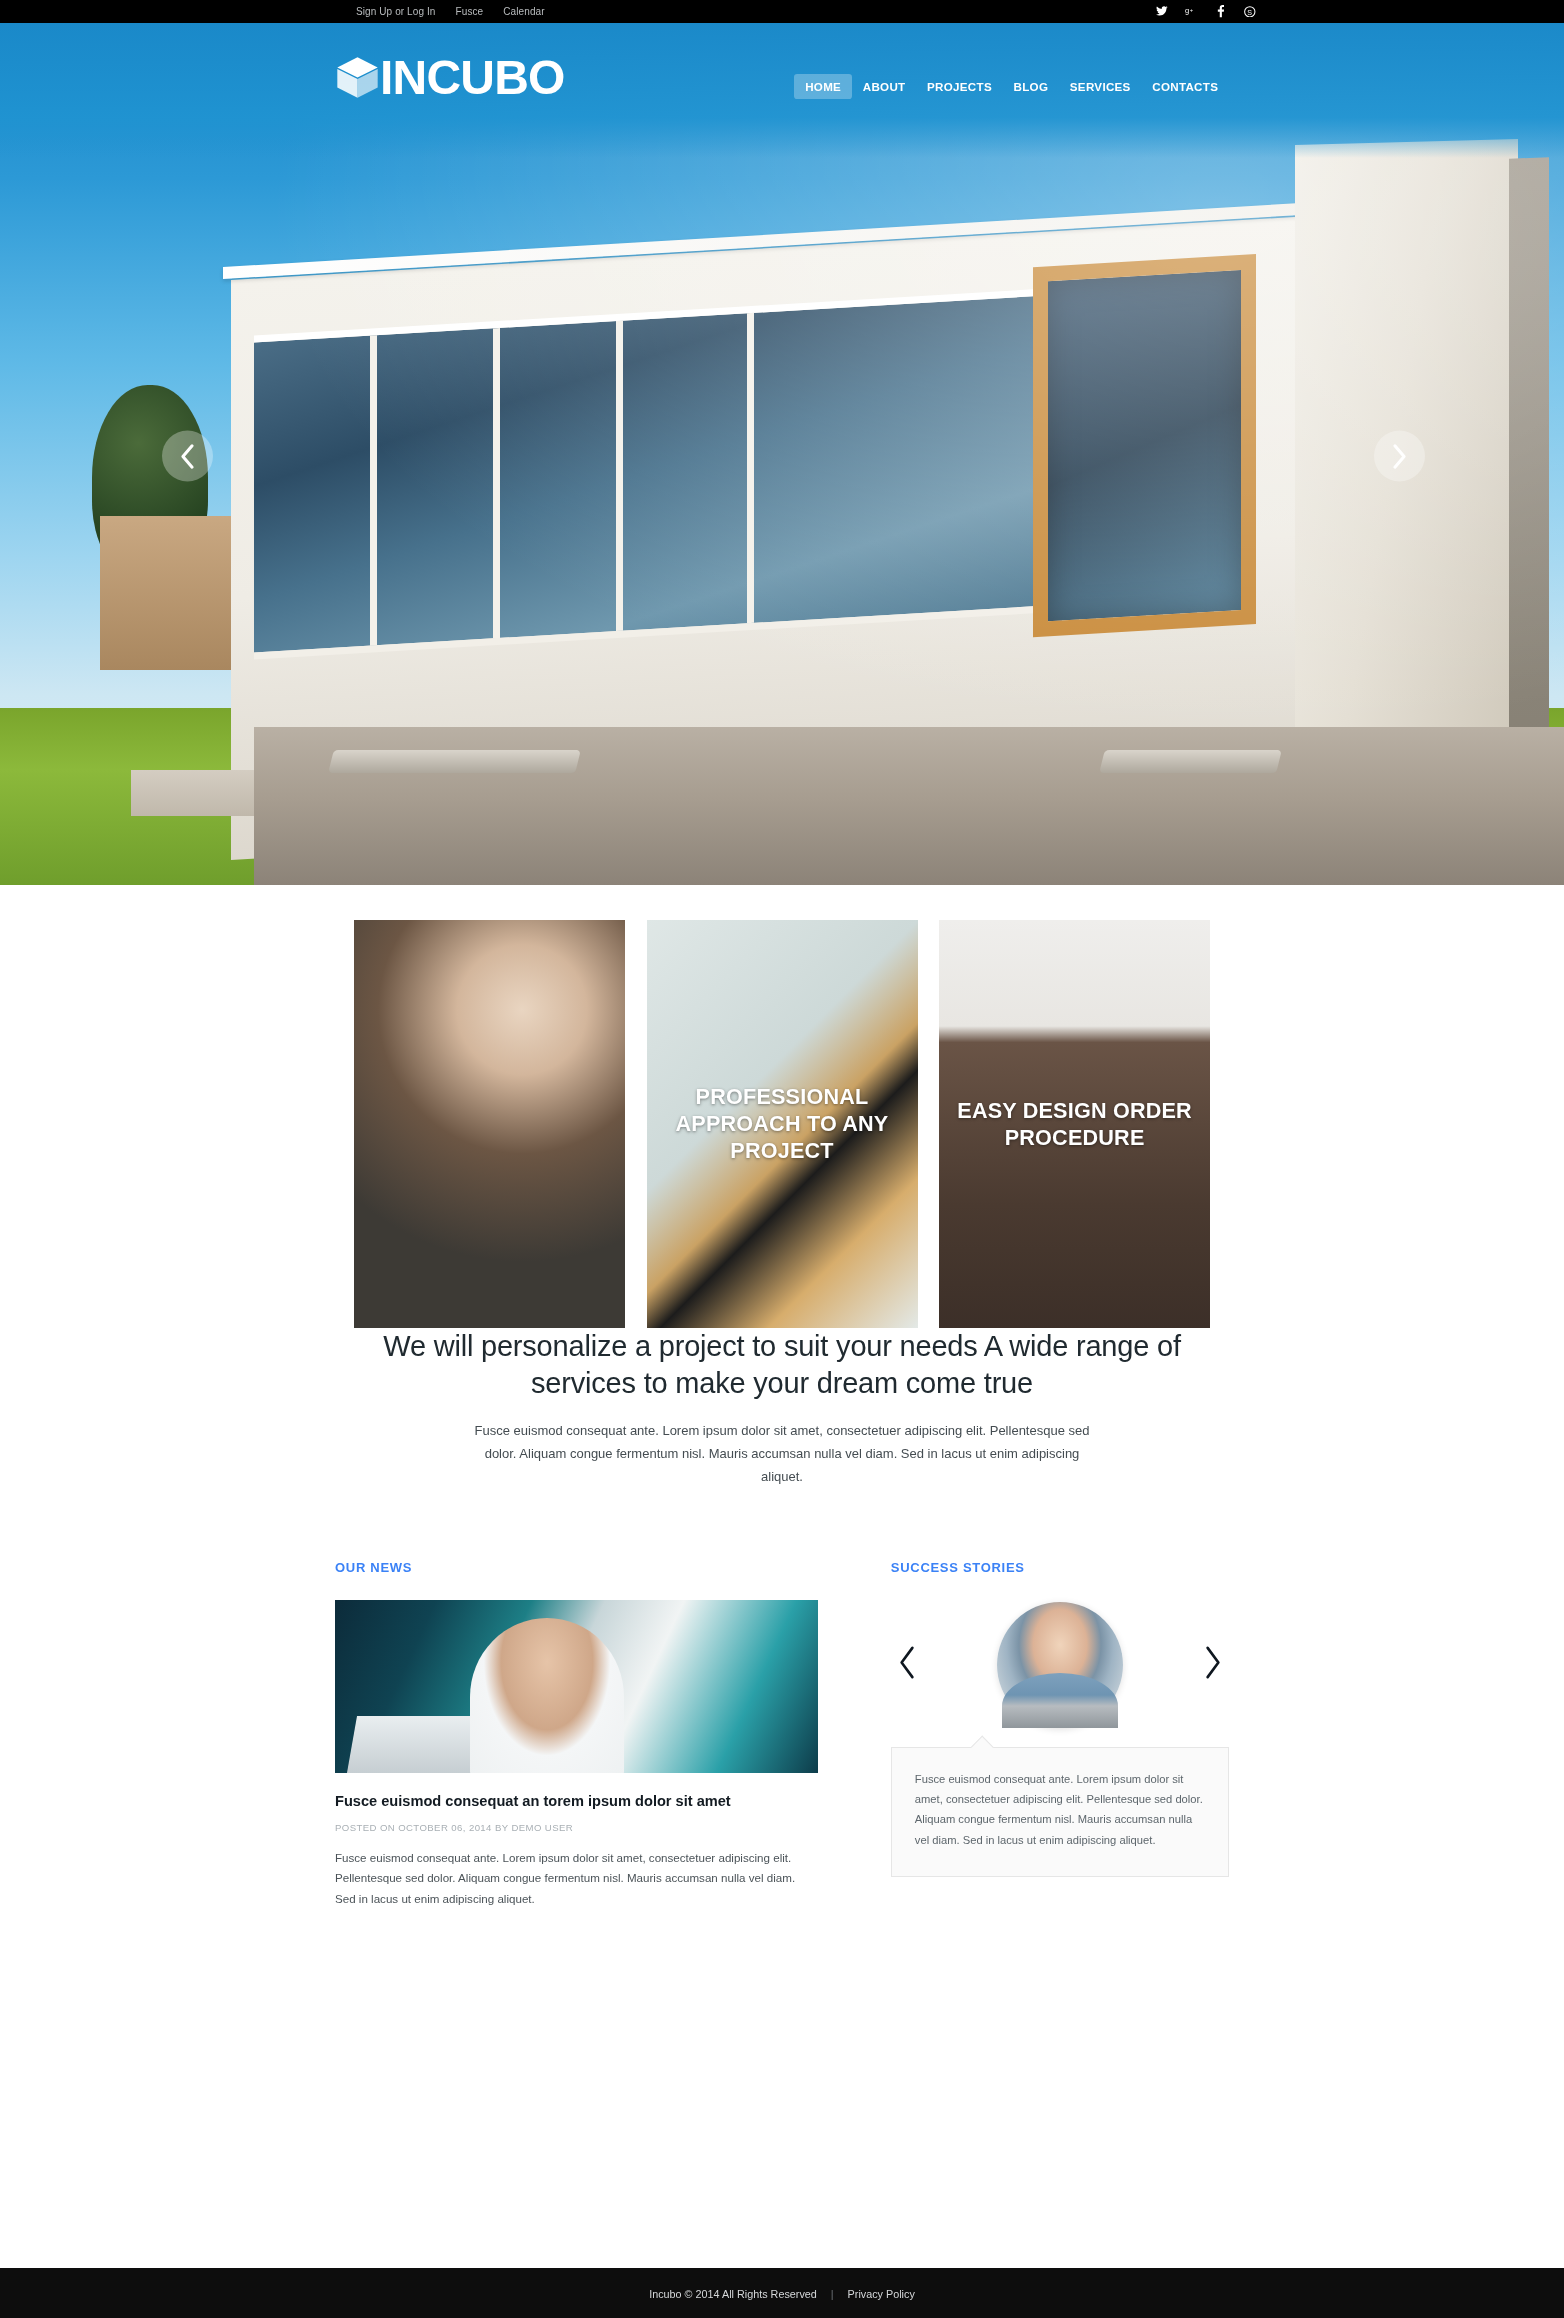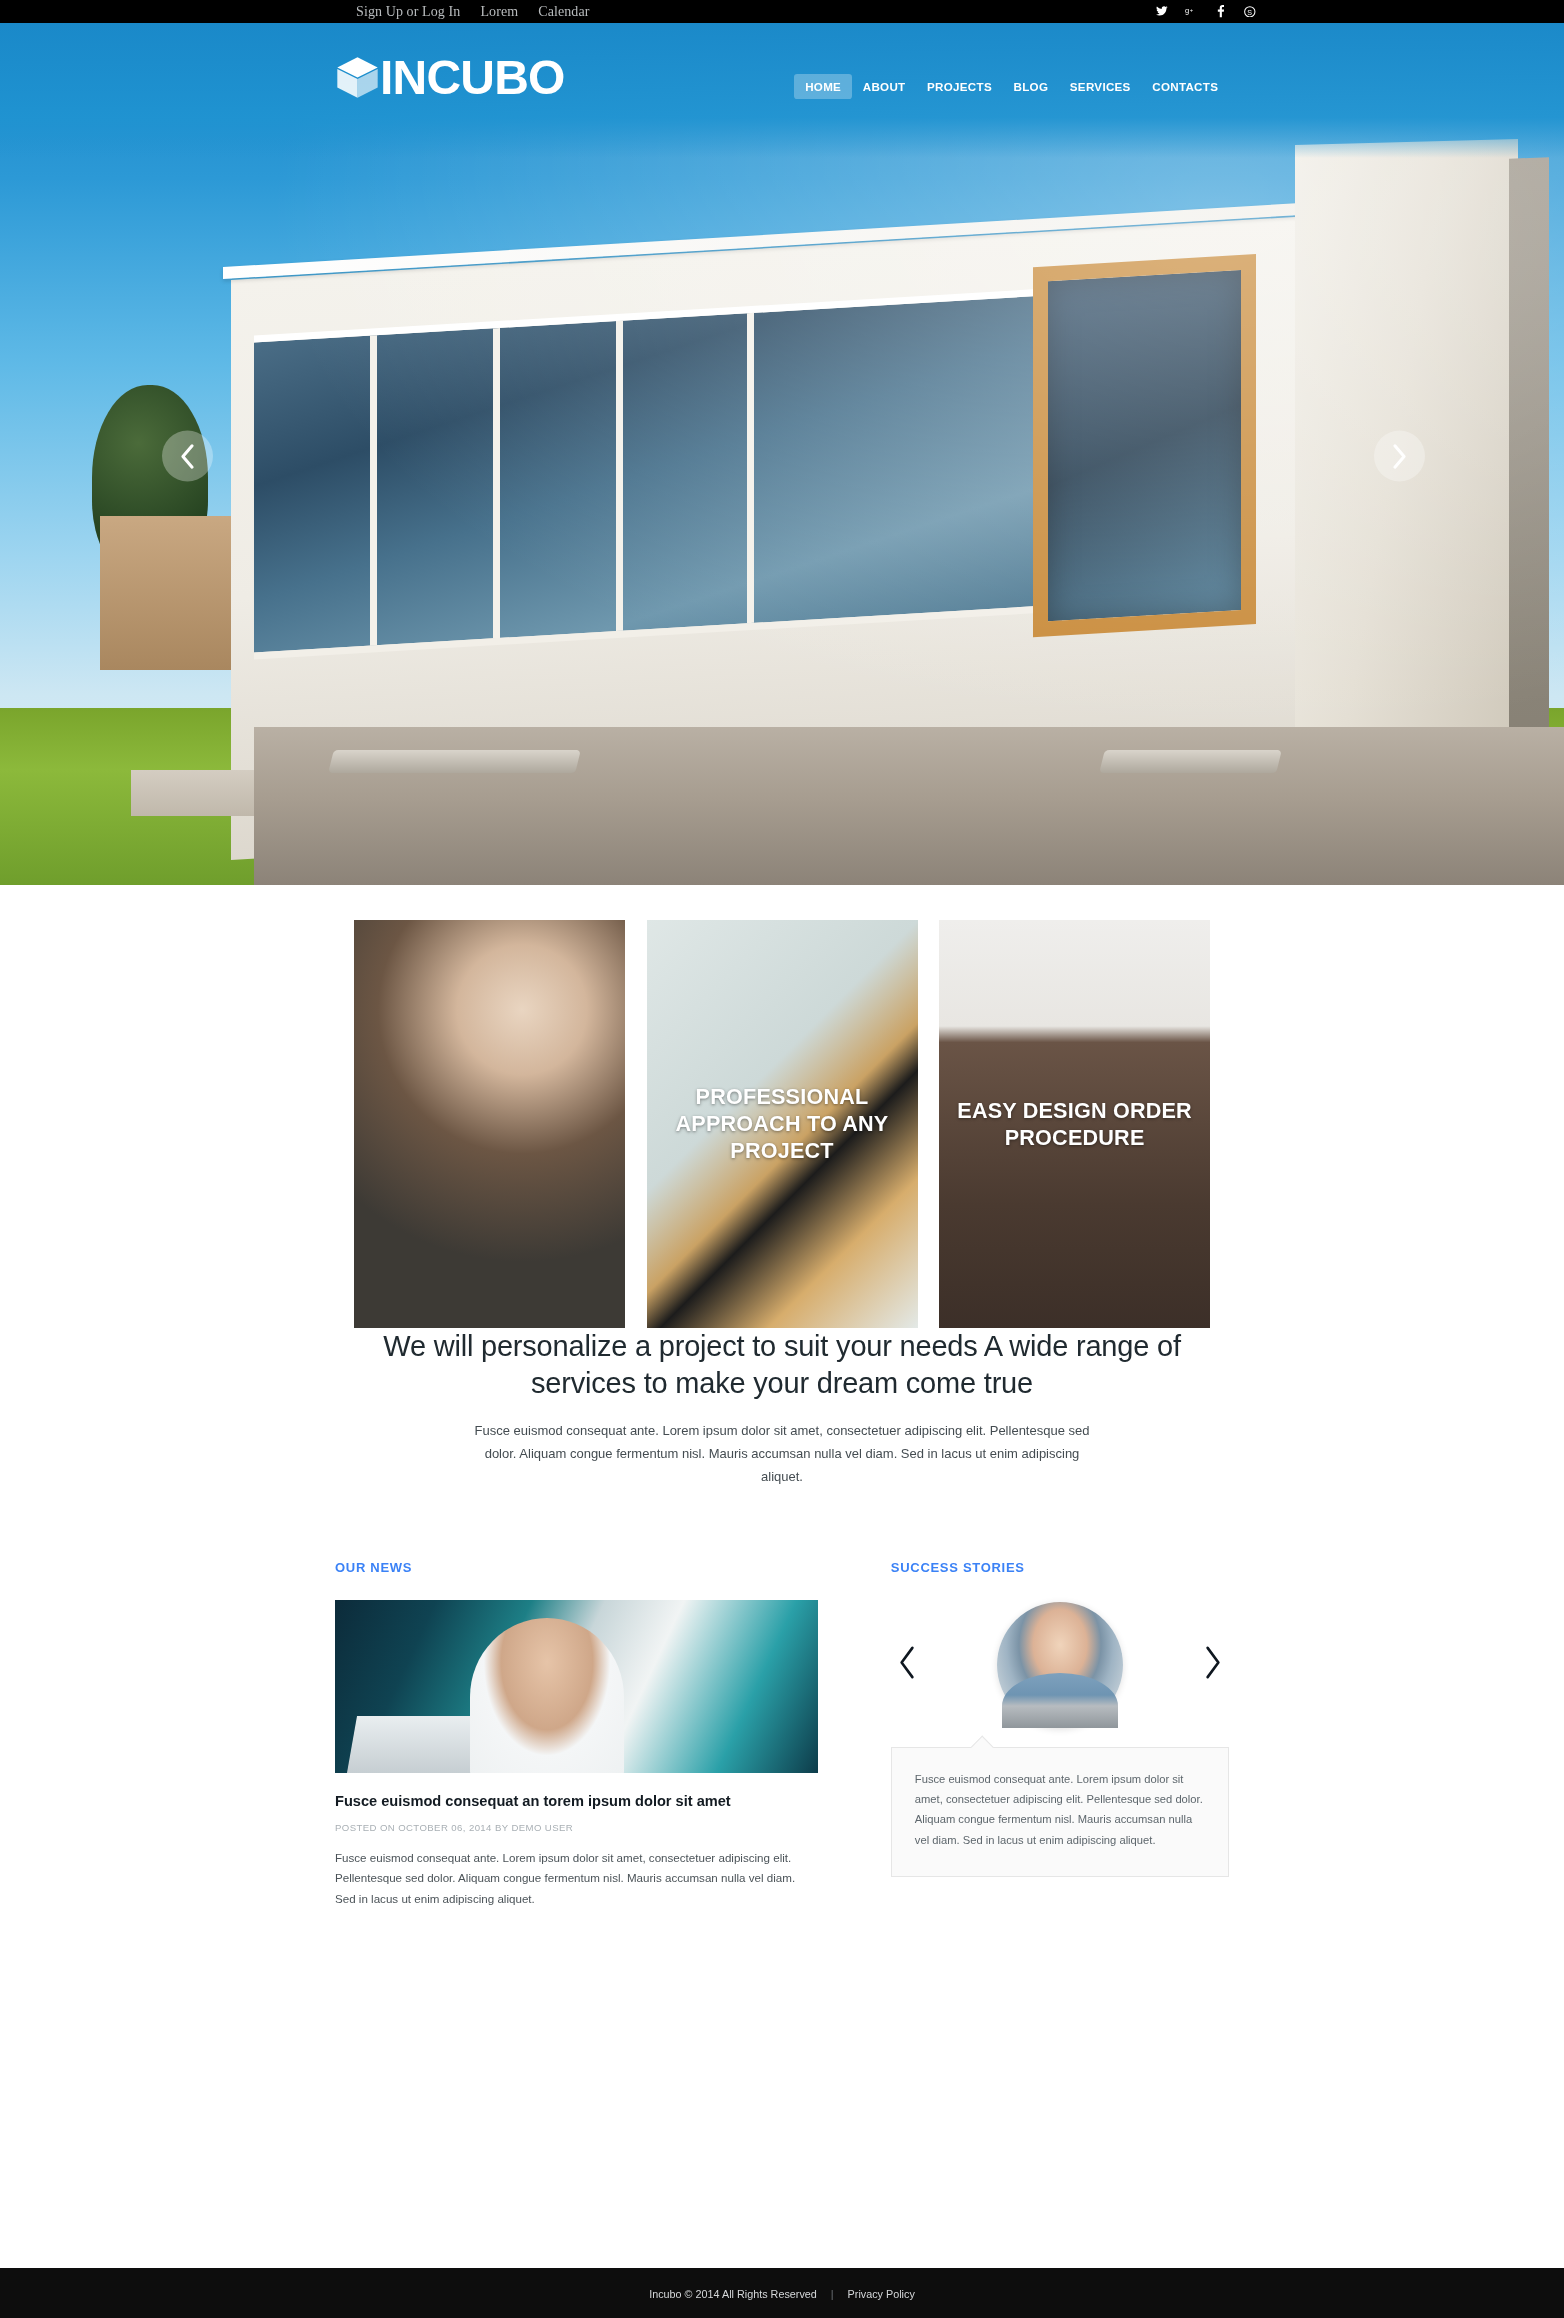--- a/index.html
+++ b/index.html
@@ -20,24 +20,24 @@
     display:flex;
     align-items:center;
   }
   .topbar-links {
     display:flex;
     gap:20px;
     margin-left:356px;
   }
   .topbar-links a {
     color:#b9bcbe;
-    font-size:14px;
+    font-size:10px;
     text-decoration:none;
     letter-spacing:0.1px;
-    font-family:Liberation Serif, serif;
+    font-family:Liberation Sans, sans-serif;
   }
   .topbar-social {
     position:absolute;
     right:308px;
     display:flex;
     gap:17px;
     align-items:center;
   }
   .soc {
     width:12.3px; height:12.3px;
@@ -369,21 +369,21 @@
     font-family:"Liberation Sans", sans-serif;
   }
   .footer .sep { color:#6d7276; }
 </style>
 </head>
 <body>
 
 <div class="topbar">
   <div class="topbar-links">
     <a href="#">Sign Up or Log In</a>
-    <a href="#">Lorem</a>
+    <a href="#">Fusce</a>
     <a href="#">Calendar</a>
   </div>
   <div class="topbar-social">
     <span class="soc">
       <svg width="11.6" height="10" viewBox="0 0 24 20">
           <path fill="#fff" d="M24 2.4a9.6 9.6 0 0 1-2.8.8A4.9 4.9 0 0 0 23.3.4a9.7 9.7 0 0 1-3.1 1.2A4.9 4.9 0 0 0 11.9 6a13.9 13.9 0 0 1-10-5.1 4.9 4.9 0 0 0 1.5 6.5A4.8 4.8 0 0 1 1.2 6.8v.1a4.9 4.9 0 0 0 3.9 4.8 4.9 4.9 0 0 1-2.2.1 4.9 4.9 0 0 0 4.6 3.4A9.9 9.9 0 0 1 0 17.3 13.9 13.9 0 0 0 7.5 19.5c9.1 0 14-7.5 14-14v-.6A10 10 0 0 0 24 2.4z"></path>
         </svg>
     </span>
     <span class="soc">
       <svg width="13" height="10" viewBox="0 0 26 18" style="font-size:14px">

